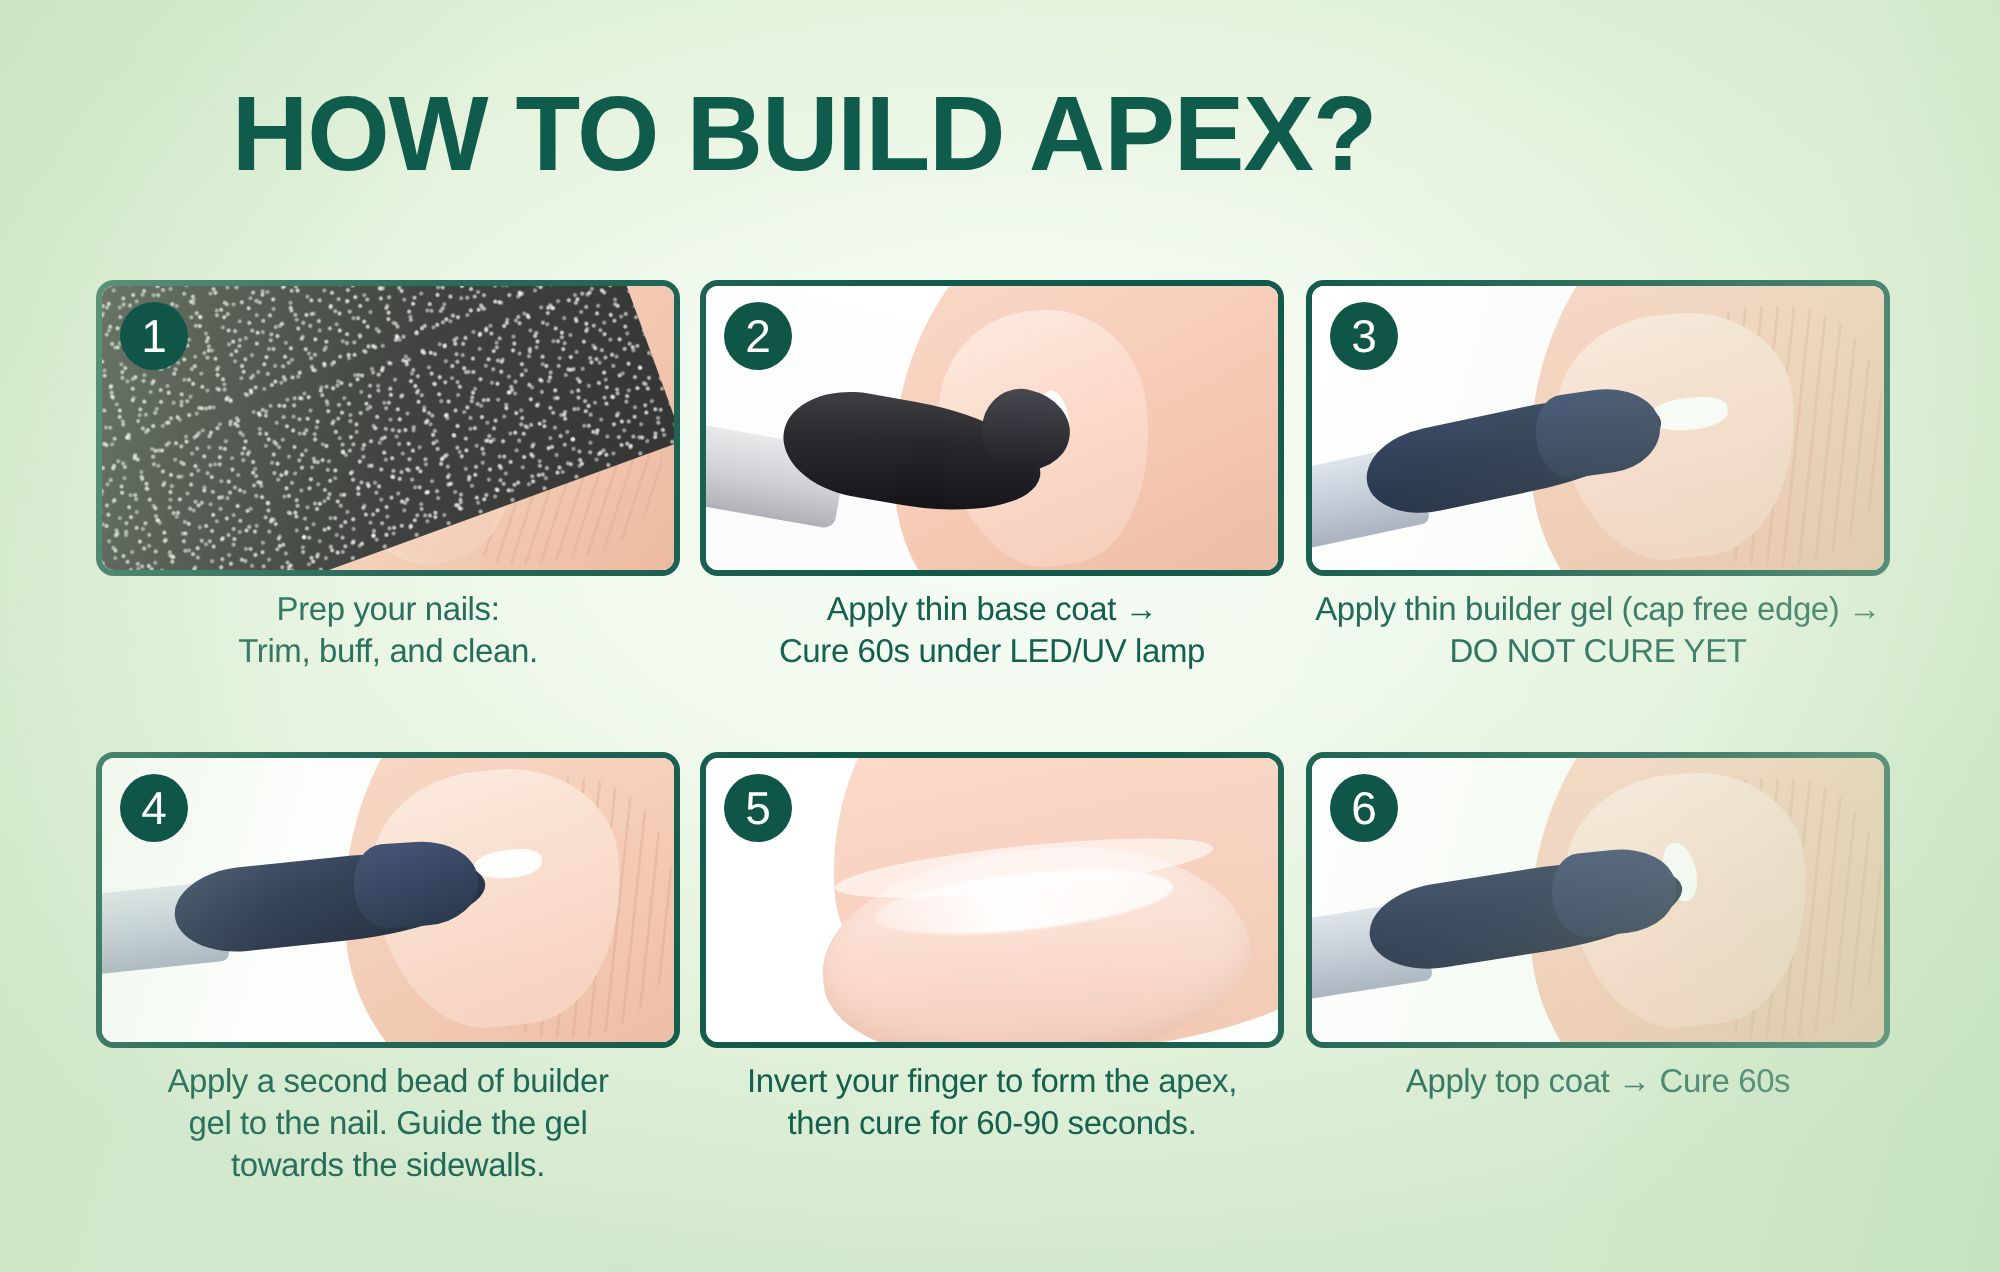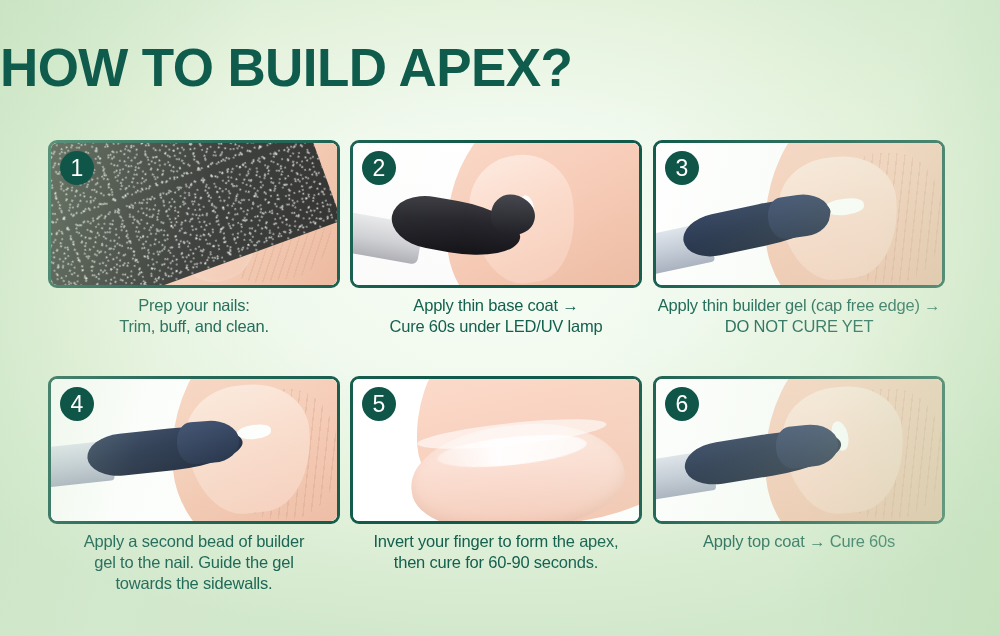--- a/index.html
+++ b/index.html
@@ -30,21 +30,21 @@
                       rgba(255,255,255,0) 58%, rgba(214,236,206,0.25) 80%, rgba(190,223,182,0.6) 100%);
     pointer-events: none;
   }
 
   
   .title {
     position: absolute;
     left: 0;
     top: 38px;
     width: 804px;
-    text-align: left;
+    text-align: center;
     font-size: 53px;
     line-height: 60px;
     font-weight: bold;
     letter-spacing: -0.6px;
     color: #0f5c4d;
     z-index: 5;
   }
 
   
   .steps {

